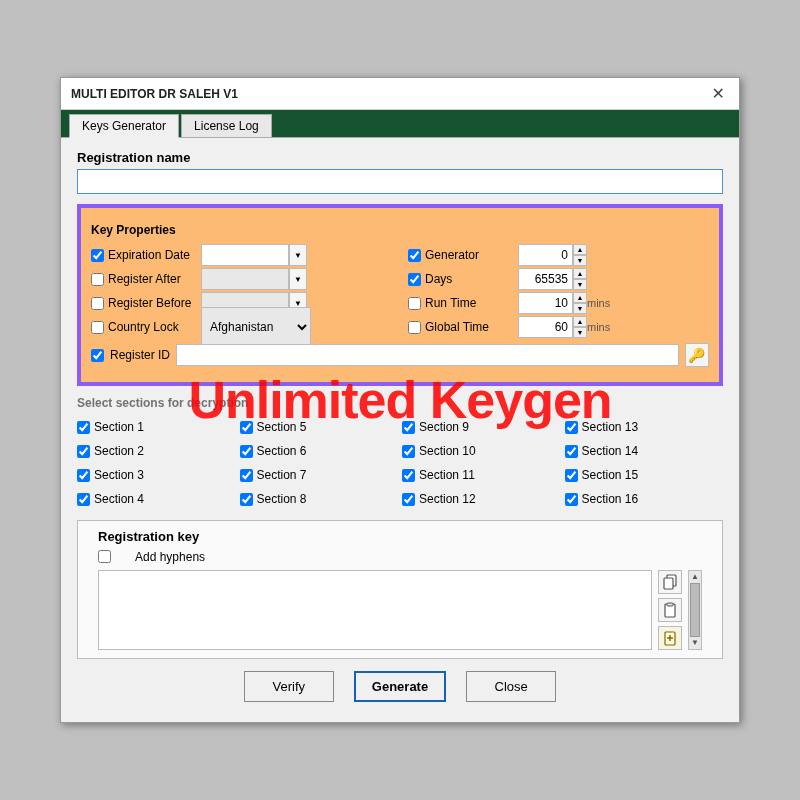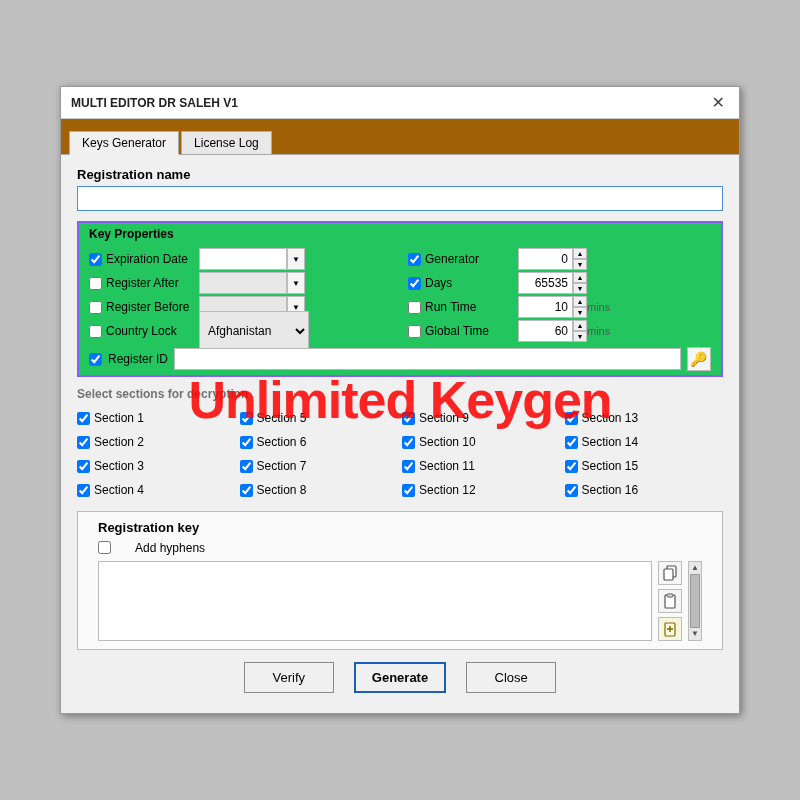--- a/index.html
+++ b/index.html
@@ -33,23 +33,23 @@
     .close-btn {
       cursor: pointer;
       font-size: 16px;
       color: #444;
       border: none;
       background: none;
       padding: 0 4px;
     }
     .tabs {
       display: flex;
-      background: #a16207;
+      background: #14532d;
       border-bottom: 1px solid #aaa;
-      padding: 12px 8px 0;
+      padding: 4px 8px 0;
     }
     .tab {
       padding: 4px 12px;
       cursor: pointer;
       border: 1px solid #aaa;
       border-bottom: none;
       background: #e8e8e8;
       font-size: 12px;
       margin-right: 2px;
     }
@@ -70,24 +70,24 @@
     .reg-name-input {
       width: 100%;
       border: 1px solid #4a90d9;
       padding: 4px 6px;
       font-size: 13px;
       margin-bottom: 10px;
       outline: none;
       background: #fff;
     }
     .key-props-box {
-      border: 2px solid #8b5cf6;
-      padding: 4px 10px;
+      border: 4px solid #8b5cf6;
+      padding: 15px 10px;
       margin-bottom: 10px;
-      background: #22c55e;
+      background: #fdba74;
     }
     .key-props-title {
       font-weight: 700;
       font-size: 12px;
       margin-bottom: 6px;
     }
     .props-grid {
       display: grid;
       grid-template-columns: 1fr 1fr;
       gap: 4px 16px;

